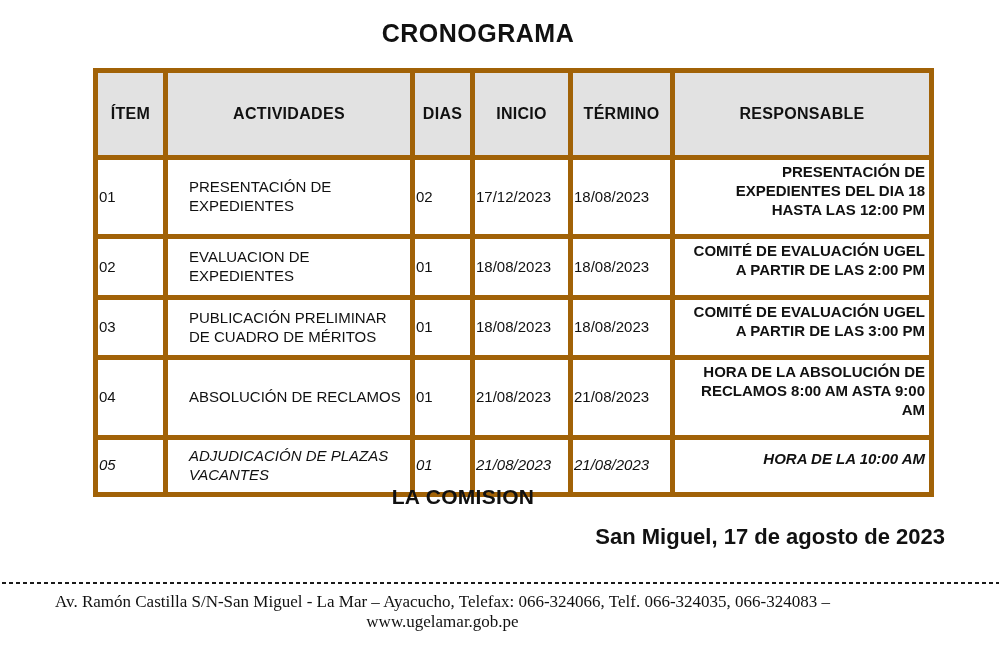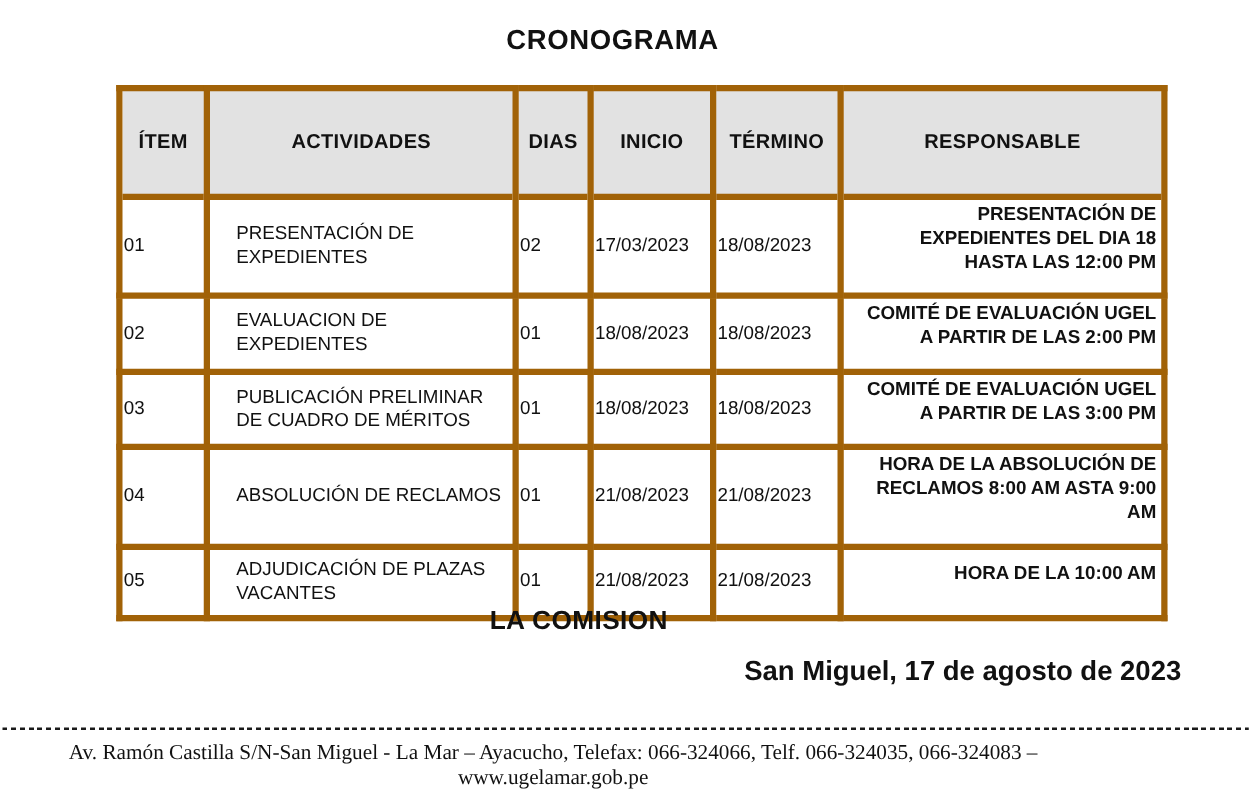--- a/index.html
+++ b/index.html
@@ -12,24 +12,24 @@
   .page {
     position: relative;
     width: 1001px;
     height: 645px;
     background: #ffffff;
     overflow: hidden;
   }
   .doc-title {
     position: absolute;
     top: 19px;
-    left: 12px;
+    left: 0;
     width: 956px;            
     text-align: center;
-    font-size: 22px;
+    font-size: 25px;
     font-weight: bold;
     letter-spacing: 0.5px;
   }
   table.schedule {
     position: absolute;
     top: 68px;
     left: 93px;
     width: 836px;
     border-collapse: collapse;
     table-layout: fixed;
@@ -48,21 +48,21 @@
     height: 80px;
     font-size: 16px;
     font-weight: bold;
     text-align: center;
     border-bottom: 2px solid #000000;
     letter-spacing: 0.3px;
   }
   table.schedule tbody tr { height: 59px; }
   table.schedule tbody tr:nth-child(1) { height: 61px; }
   table.schedule tbody tr:nth-child(2) { height: 58px; }
-  table.schedule tbody tr:nth-child(5) { height: 57px; }
+  table.schedule tbody tr:nth-child(5) { height: 57px; font-style: italic; }
   td.c-item, td.c-dias, td.c-inicio, td.c-termino { text-align: left; }
   td.c-actividad {
     text-align: left;
     padding: 3px 6px 3px 21px;
   }
   td.c-responsable {
     text-align: right;
     font-weight: bold;
     padding: 3px 4px 15px 9px;
   }
@@ -126,21 +126,21 @@
         <th>INICIO</th>
         <th>TÉRMINO</th>
         <th>RESPONSABLE</th>
       </tr>
     </thead>
     <tbody>
         <tr>
       <td class="c-item">01</td>
       <td class="c-actividad">PRESENTACIÓN DE EXPEDIENTES</td>
       <td class="c-dias">02</td>
-      <td class="c-inicio">17/03/2023</td>
+      <td class="c-inicio">17/12/2023</td>
       <td class="c-termino">18/08/2023</td>
       <td class="c-responsable">PRESENTACIÓN DE EXPEDIENTES DEL DIA 18 HASTA LAS 12:00 PM</td>
     </tr>
         <tr>
       <td class="c-item">02</td>
       <td class="c-actividad">EVALUACION DE EXPEDIENTES</td>
       <td class="c-dias">01</td>
       <td class="c-inicio">18/08/2023</td>
       <td class="c-termino">18/08/2023</td>
       <td class="c-responsable">COMITÉ DE EVALUACIÓN UGEL A PARTIR DE LAS 2:00 PM</td>

